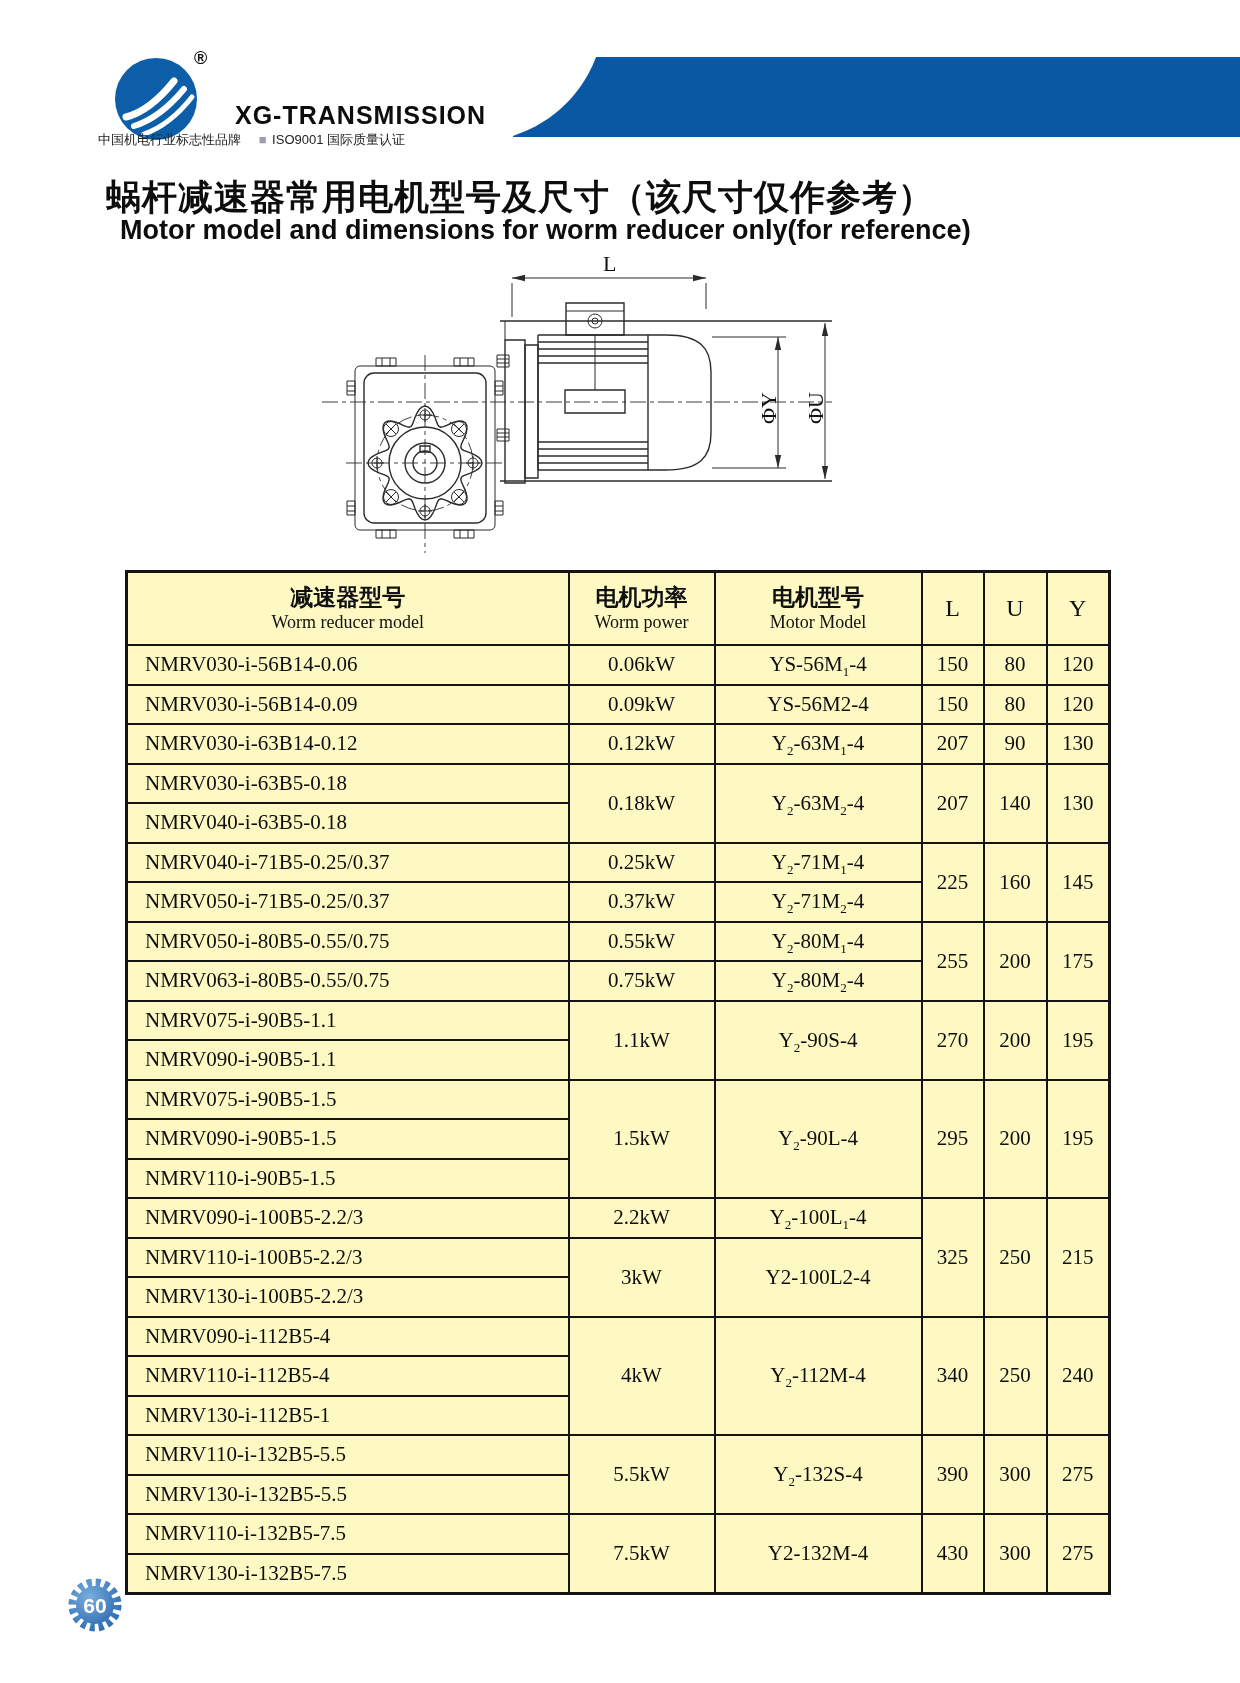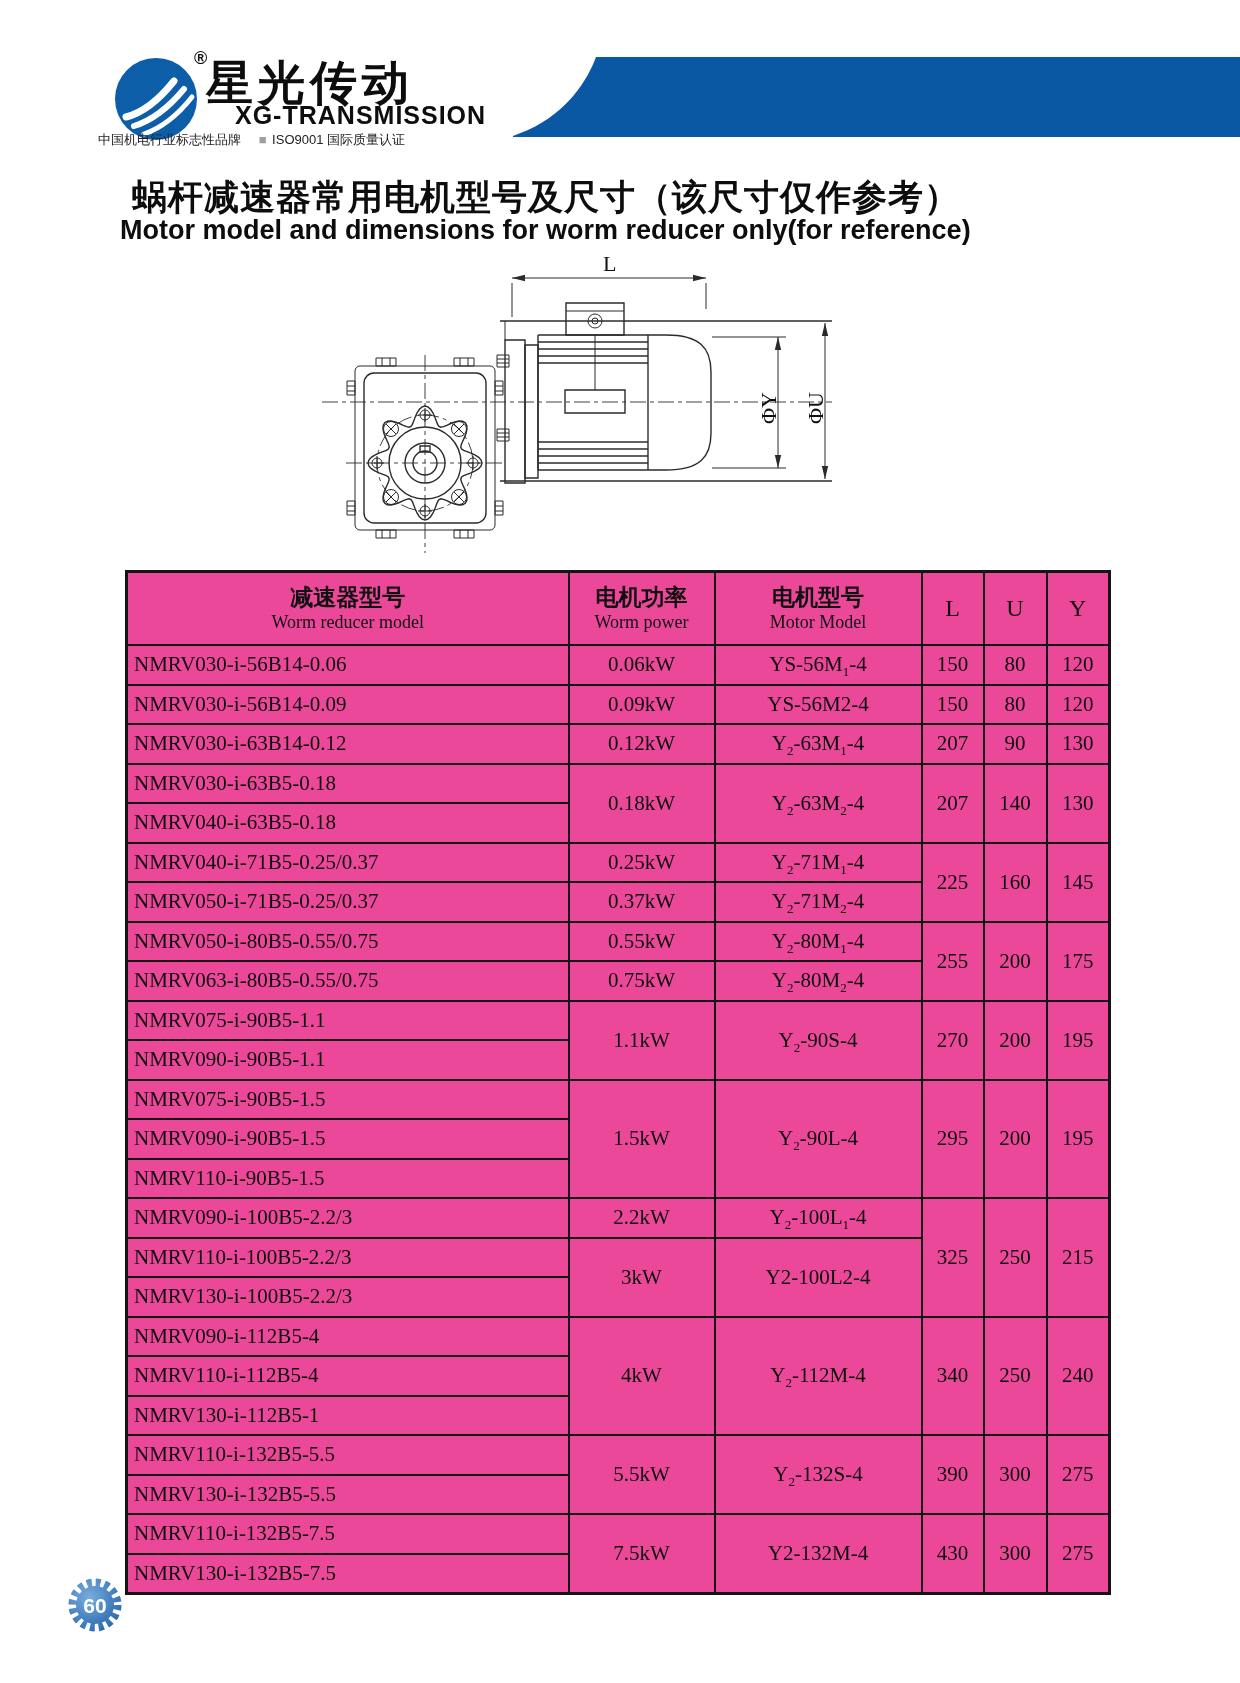--- a/index.html
+++ b/index.html
@@ -11,46 +11,46 @@
   .logo-mark{position:absolute;left:112px;top:55px;width:88px;height:88px;}
   .reg-mark{position:absolute;left:194px;top:48px;font-size:18px;font-weight:bold;color:#111;}
   .logo-cn{position:absolute;left:206px;top:52px;font-size:47px;font-weight:900;
            letter-spacing:5px;color:#0d0d0d;font-family:"DejaVu Sans",sans-serif;}
   .logo-en{position:absolute;left:207px;top:101px;font-size:25px;font-weight:900;
            letter-spacing:1px;color:#0d0d0d;margin-left:28px;}
   .logo-tagline{position:absolute;left:98px;top:131px;font-size:13px;font-weight:normal;color:#222;}
   .logo-tagline .sq{color:#9aa0a6;margin:0 2px 0 14px;}
 
   
-  .title-cn{position:absolute;left:132px;top:174px;font-size:35px;font-weight:900;
+  .title-cn{position:absolute;left:106px;top:174px;font-size:35px;font-weight:900;
             color:#0d0d0d;font-family:"DejaVu Sans",sans-serif;letter-spacing:1px;}
   .title-en{position:absolute;left:120px;top:215px;font-size:27px;font-weight:bold;color:#0d0d0d;}
 
   
   .drawing{position:absolute;left:320px;top:245px;width:520px;height:320px;}
   .drawing path,.drawing line,.drawing rect,.drawing circle{vector-effect:non-scaling-stroke;}
   .ln{stroke:#2b2b2b;stroke-width:1.4;fill:none;}
   .thin{stroke:#2b2b2b;stroke-width:1;fill:none;}
   .cl{stroke:#2b2b2b;stroke-width:0.9;fill:none;stroke-dasharray:16 4 4 4;}
   .dim{stroke:#2b2b2b;stroke-width:1;fill:none;}
   .dimtxt{font-family:"Liberation Serif","DejaVu Serif",serif;font-size:22px;fill:#111;}
   .arrfill{fill:#2b2b2b;stroke:none;}
 
   
   .reducer-table{position:absolute;left:125px;top:570px;border-collapse:collapse;
-                 table-layout:fixed;width:983px;background:#ec4899;}
+                 table-layout:fixed;width:983px;background:#fef9c3;}
   .reducer-table{border:3px solid #141414;}
   .reducer-table th,.reducer-table td{border:2px solid #141414;padding:0;vertical-align:middle;}
   .reducer-table th{height:71px;}
   .hdr-cn{font-size:23px;font-weight:900;font-family:"DejaVu Sans",sans-serif;line-height:1.25;}
   .hdr-en{font-size:18px;font-weight:normal;font-family:"Liberation Serif","DejaVu Serif",serif;line-height:1.2;}
   .hdr-luy{font-size:24px;font-weight:normal;font-family:"Liberation Serif","DejaVu Serif",serif;}
   .reducer-table td{font-family:"Liberation Serif","DejaVu Serif",serif;font-size:21px;color:#0d0d0d;
                     text-align:center;}
-  .reducer-table td.c-model{text-align:left;padding-left:6px;height:37.5px;}
+  .reducer-table td.c-model{text-align:left;padding-left:17px;height:37.5px;}
   .reducer-table sub{font-size:13px;line-height:0;}
 
   
   .page-badge{position:absolute;left:64px;top:1574px;width:62px;height:62px;}
   .badge-num{font-family:"Liberation Sans",sans-serif;font-weight:bold;font-size:21px;fill:#ffffff;}
 </style>
 </head>
 <body>
 
 <div class="page">
@@ -68,21 +68,20 @@
         </clipPath>
       </defs>
     <circle cx="44" cy="44" r="41" fill="#0c5ea9"></circle>
     <g clip-path="url(#logoClip)" stroke="#ffffff" fill="none" stroke-linecap="round">
       <path d="M14,62 Q38,56 62,26" stroke-width="7"></path>
       <path d="M22,71 Q48,63 72,34" stroke-width="6"></path>
       <path d="M32,79 Q58,70 80,42" stroke-width="5"></path>
     </g>
   </svg>
   <span class="reg-mark">®</span>
-  <div class="logo-cn">星光传动</div>
   <div class="logo-en">XG-TRANSMISSION</div>
   <div class="logo-tagline">
     <span>中国机电行业标志性品牌</span>
     <span class="sq">■</span>
     <span>ISO9001 国际质量认证</span>
   </div>
 
   <div class="title-cn">蜗杆减速器常用电机型号及尺寸（该尺寸仅作参考）</div>
   <div class="title-en">Motor model and dimensions for worm reducer only(for reference)</div>
 

